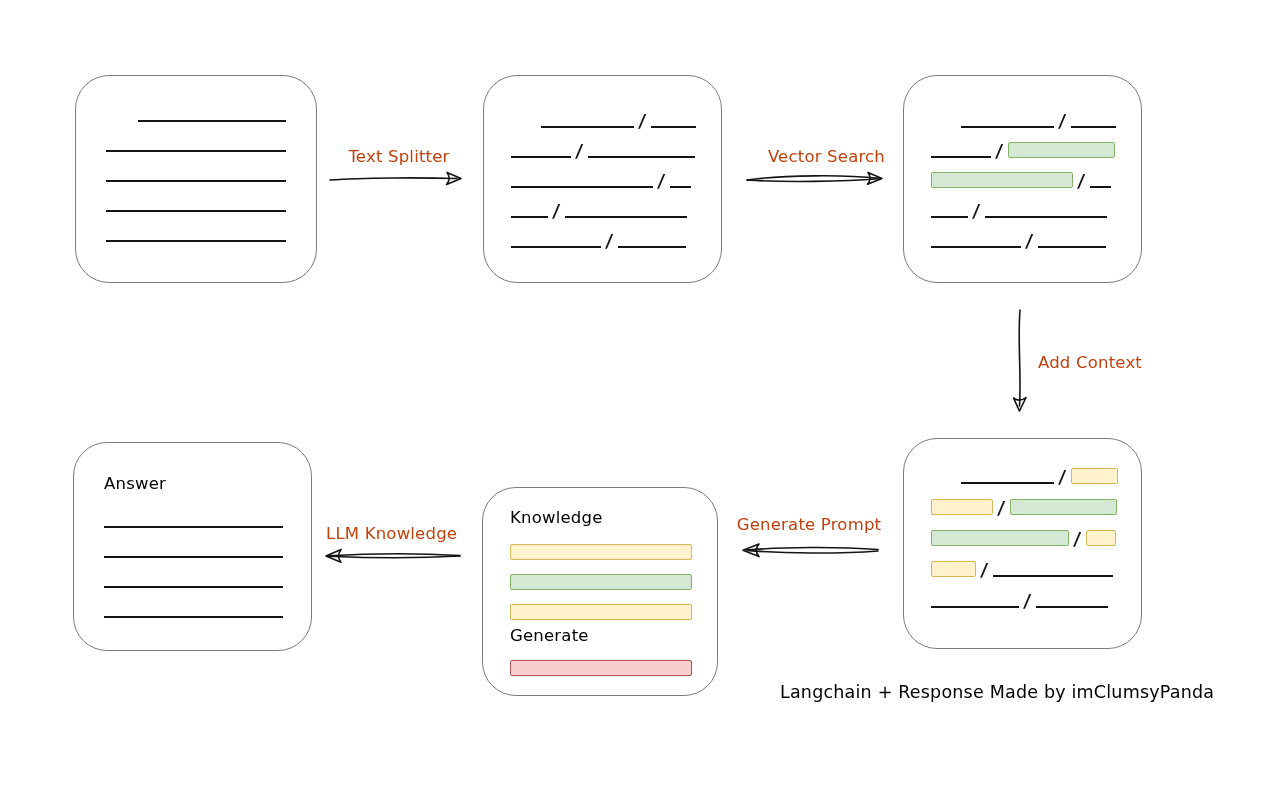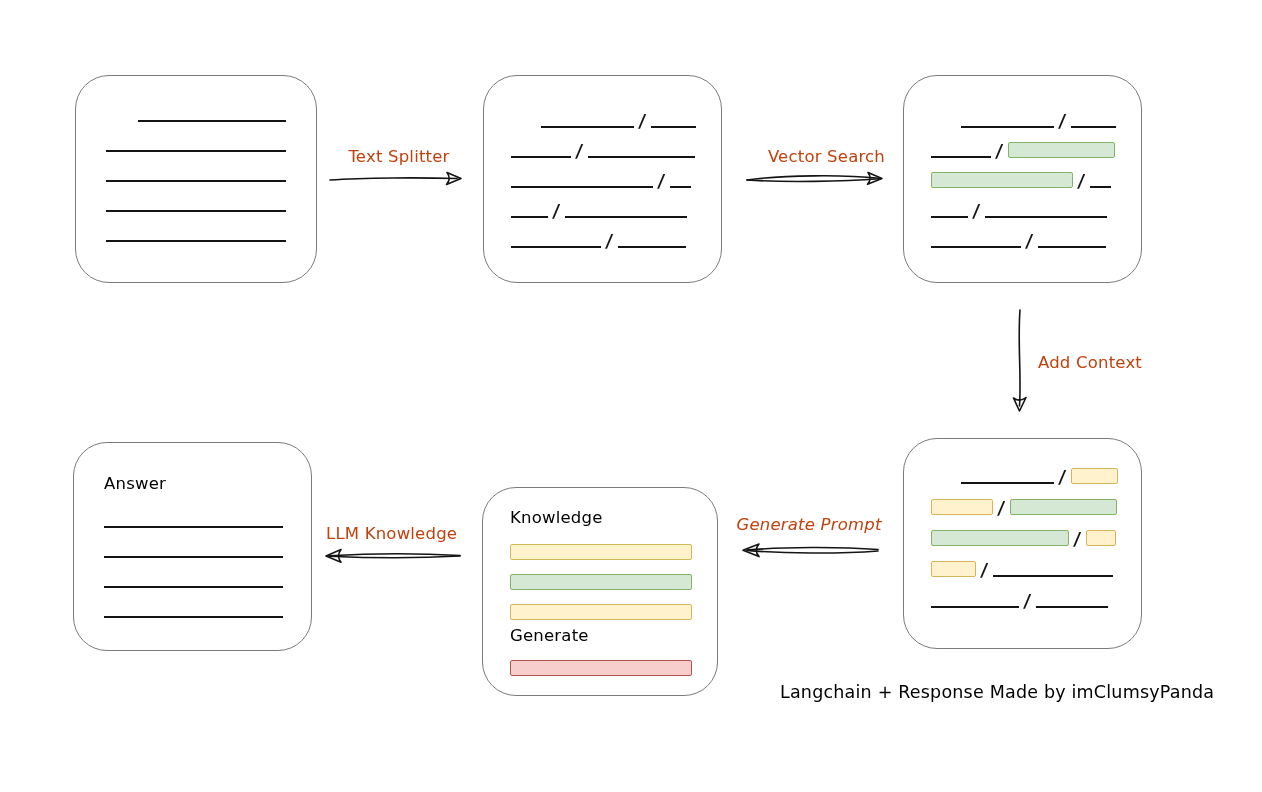--- a/index.html
+++ b/index.html
@@ -76,21 +76,21 @@
     position: absolute;
     font-size: 16.5px;
     font-weight: 500;
     letter-spacing: 0.2px;
     color: #c2410c;
     white-space: nowrap;
   }
   #lbl-text-splitter   { left: 332px; top: 147px; width: 134px; text-align: center; }
   #lbl-vector-search   { left: 744px; top: 147px; width: 141px; text-align: right; }
   #lbl-add-context     { left: 1038px; top: 353px; }
-  #lbl-generate-prompt { left: 734px; top: 515px; width: 150px; text-align: center; font-style: italic; }
+  #lbl-generate-prompt { left: 734px; top: 515px; width: 150px; text-align: center; }
   #lbl-llm-response    { left: 326px; top: 524px; width: 130px; text-align: center; }
 
   svg.arrow { position: absolute; overflow: visible; }
   #arr-text-splitter   { left: 328px;  top: 167px; }
   #arr-vector-search   { left: 744px;  top: 167px; }
   #arr-add-context     { left: 1008px; top: 307px; }
   #arr-generate-prompt { left: 738px;  top: 538px; }
   #arr-llm-response    { left: 322px;  top: 544px; }
   svg.arrow path {
     stroke: var(--ink, #141414);

